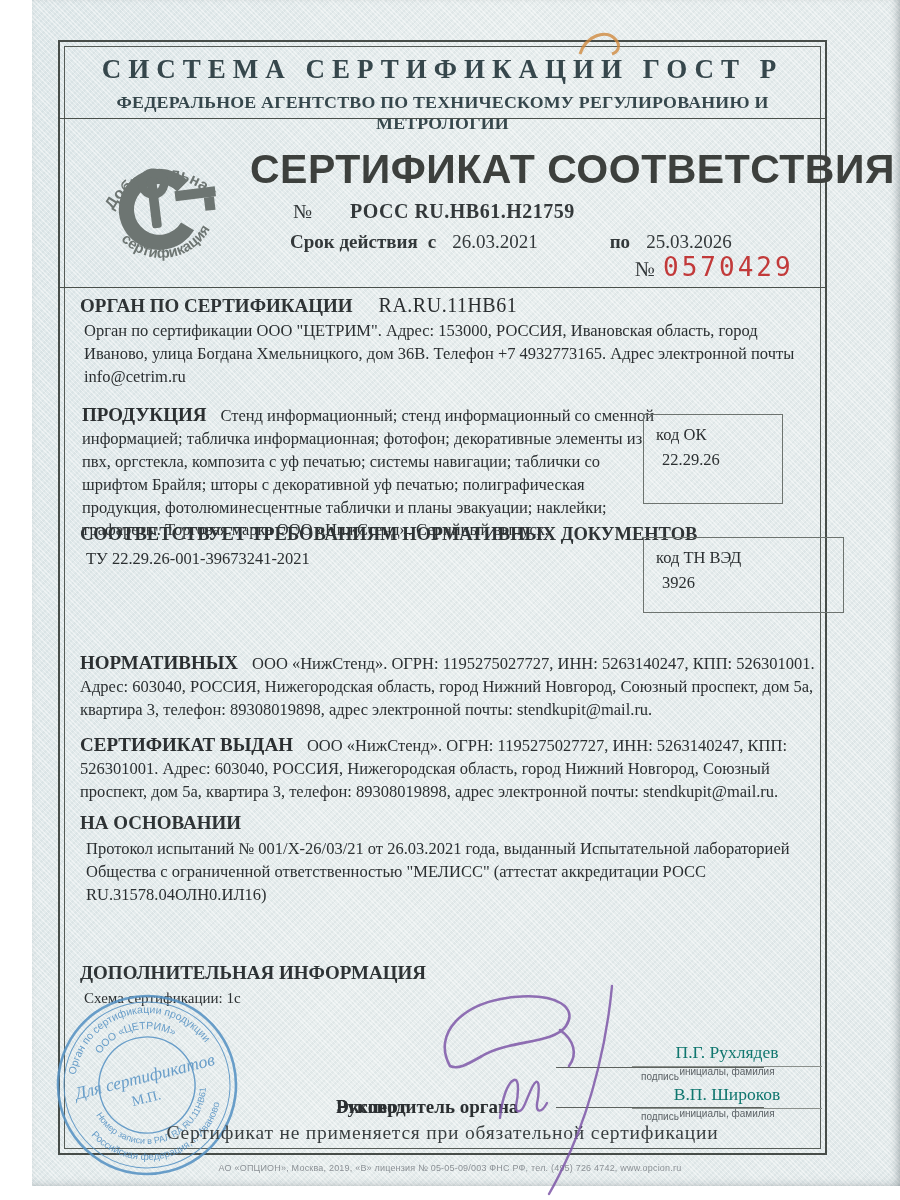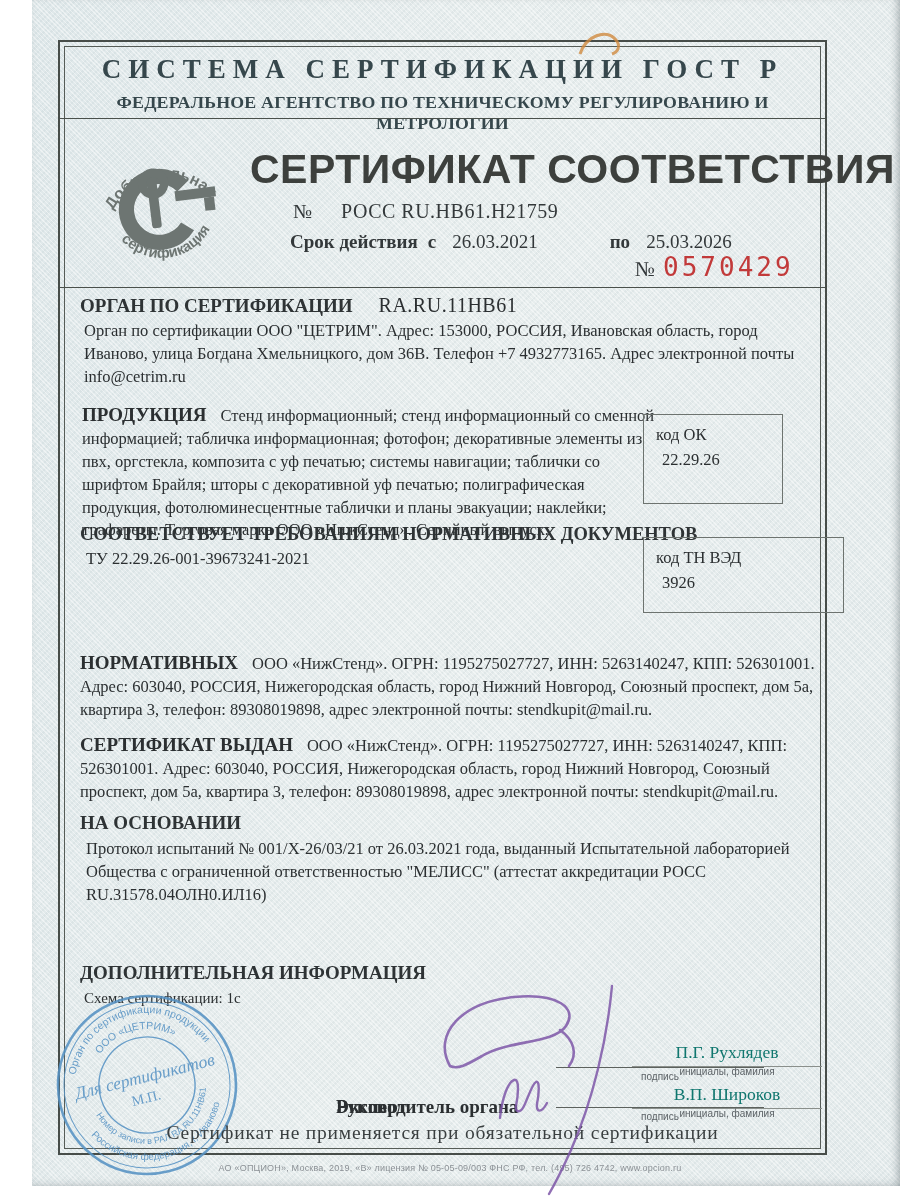--- a/index.html
+++ b/index.html
@@ -39,21 +39,21 @@
 
   .logo-svg { left: 86px; top: 130px; width: 152px; height: 152px; }
 
   .cert-title {
     left: 250px; top: 146px; width: 560px;
     font-family: "Liberation Sans", sans-serif;
     font-size: 41px; font-weight: bold; color: #3d403d; letter-spacing: 0.5px;
     white-space: nowrap;
   }
   .no-row { left: 293px; top: 200px; font-size: 20px; color: #33383a; }
-  .no-row .num { margin-left: 29px; letter-spacing: 0.5px; }
+  .no-row .num { margin-left: 38px; letter-spacing: 0.5px; font-weight: bold; }
   .valid-row { left: 290px; top: 231px; font-size: 19px; color: #33383a; }
   .valid-row .lbl { font-weight: bold; }
   .valid-row .c-lbl { font-weight: bold; margin-left: 10px; }
   .valid-row .d1 { margin-left: 16px; text-align: center; }
   .valid-row .po { font-weight: bold; margin-left: 72px; }
   .valid-row .d2 { margin-left: 16px; font-family: Liberation Serif, serif; }
   .blank-no { left: 635px; top: 252px; font-size: 21px; color: #33383a; }
   .blank-no .digits {
     font-family: "DejaVu Sans Mono", monospace;
     font-size: 26px; color: #c23a3a; letter-spacing: 3px; margin-left: 8px;

